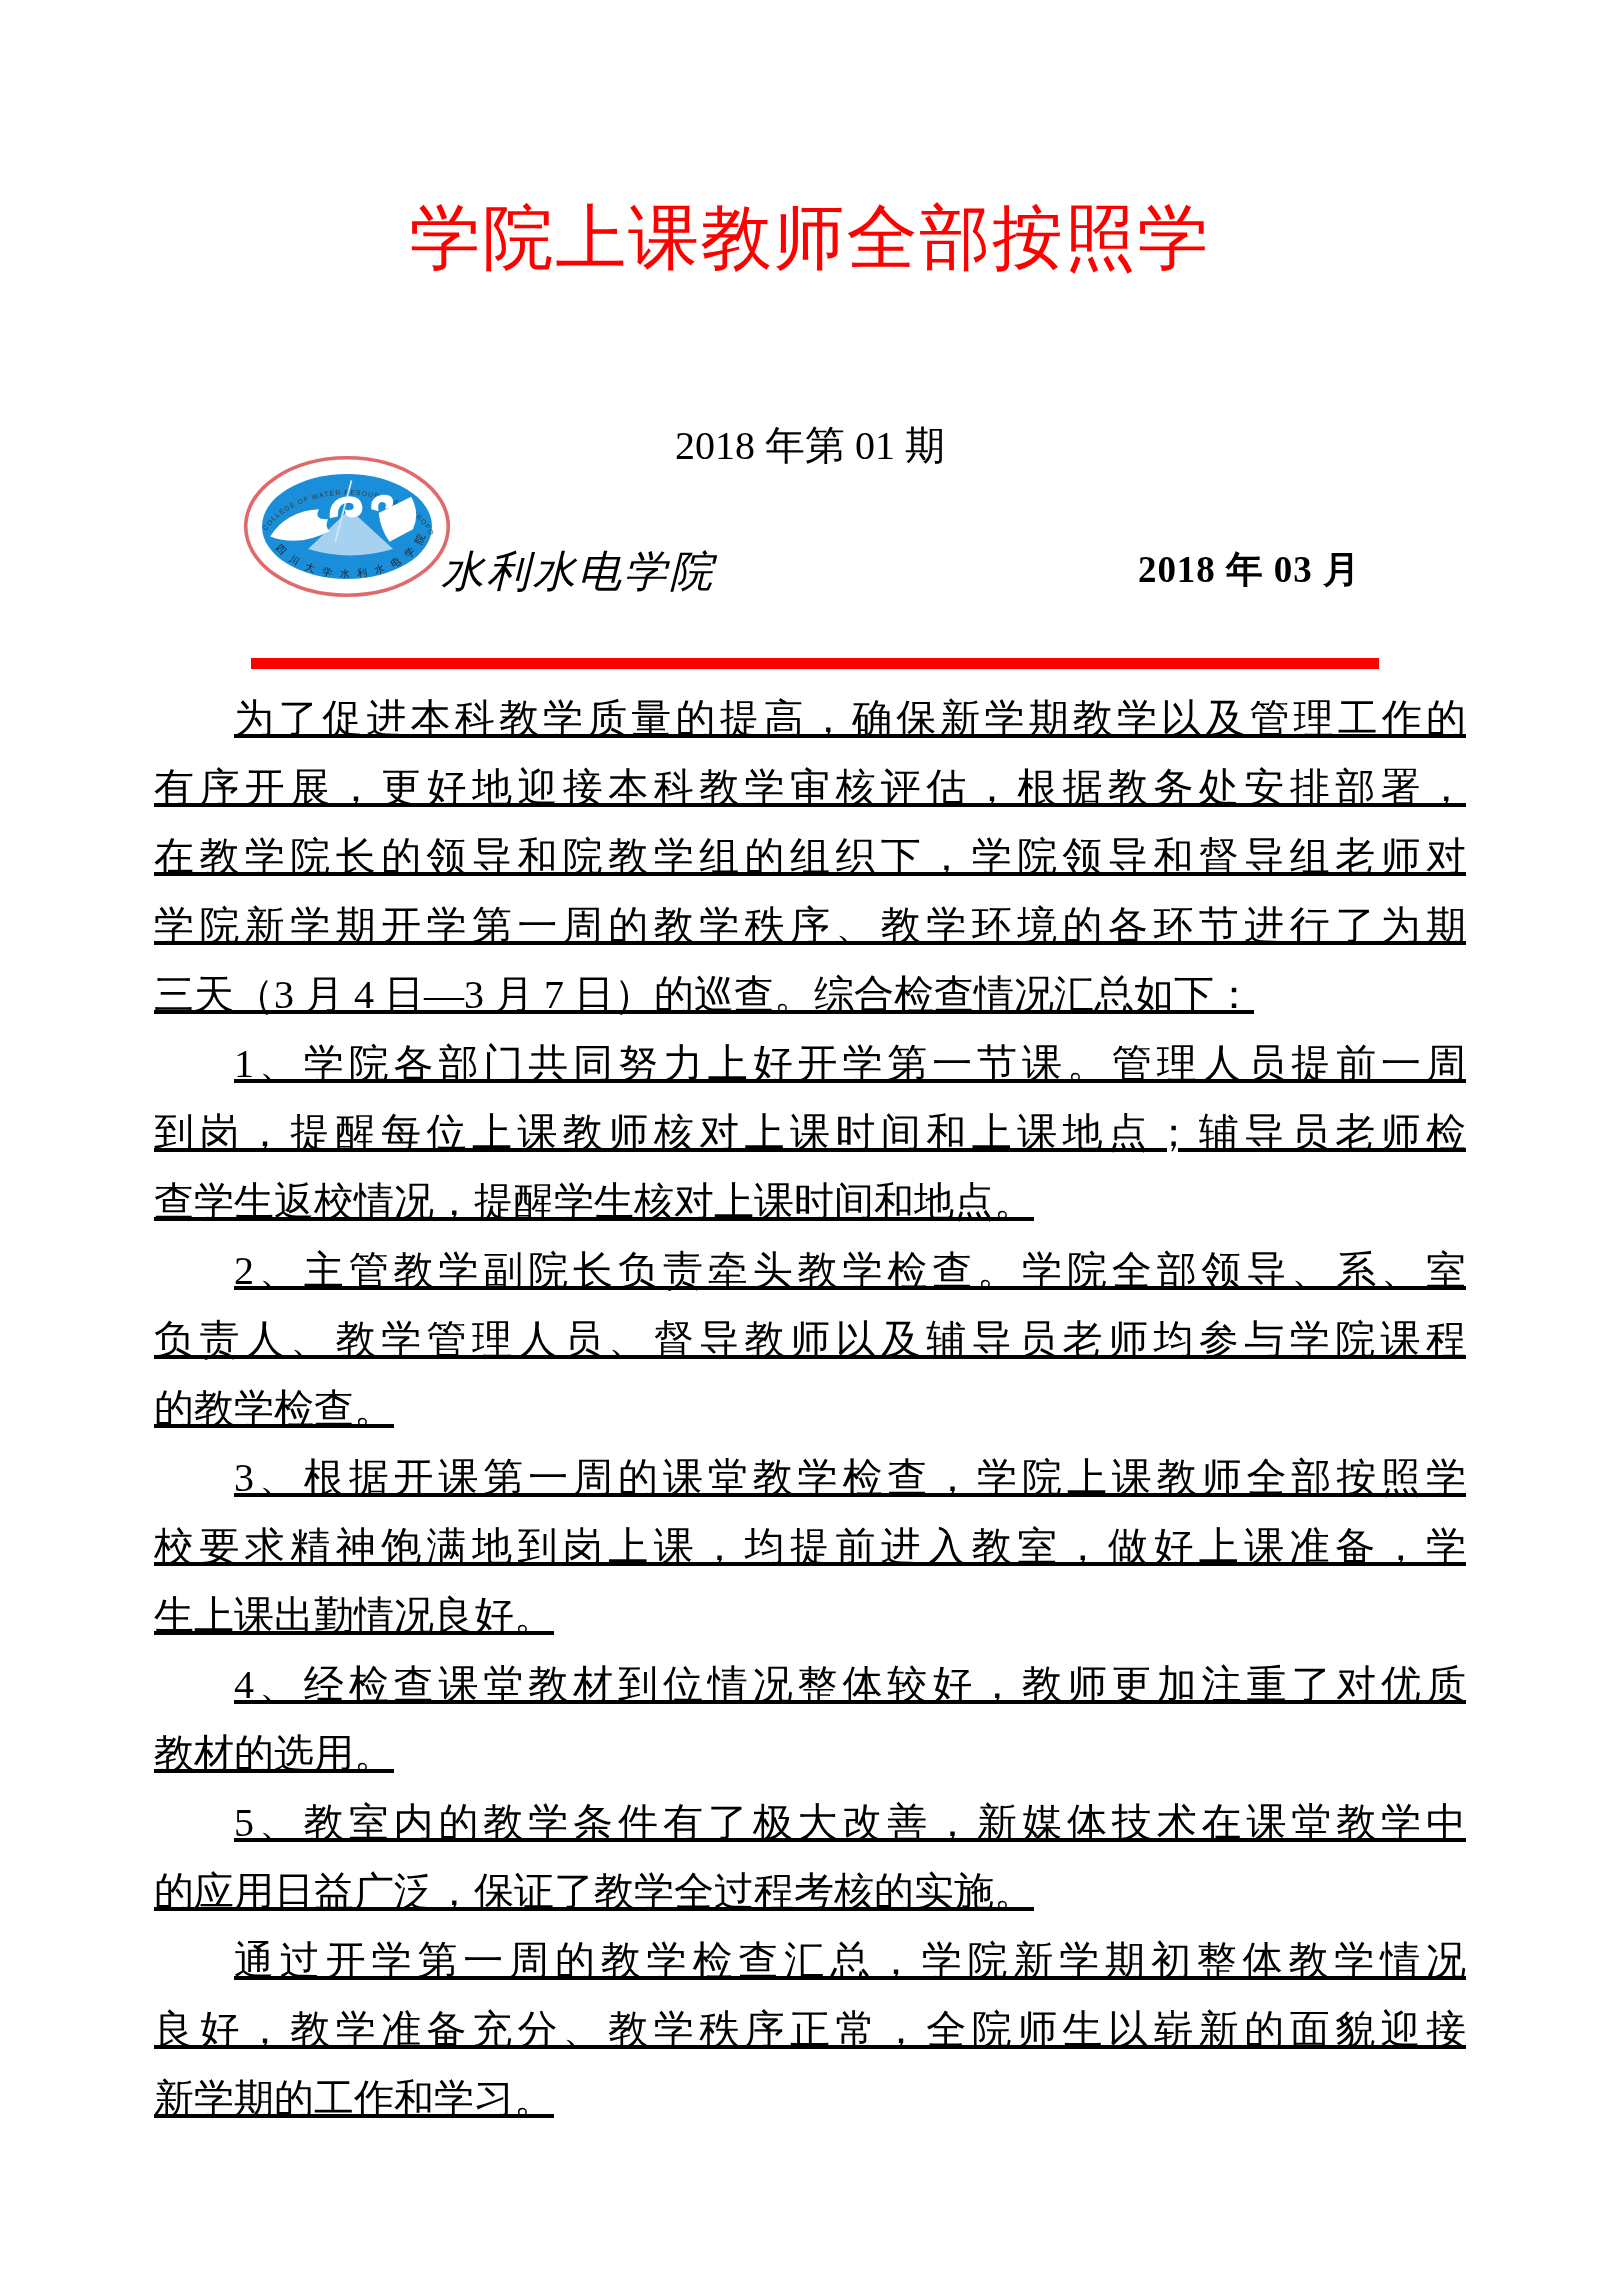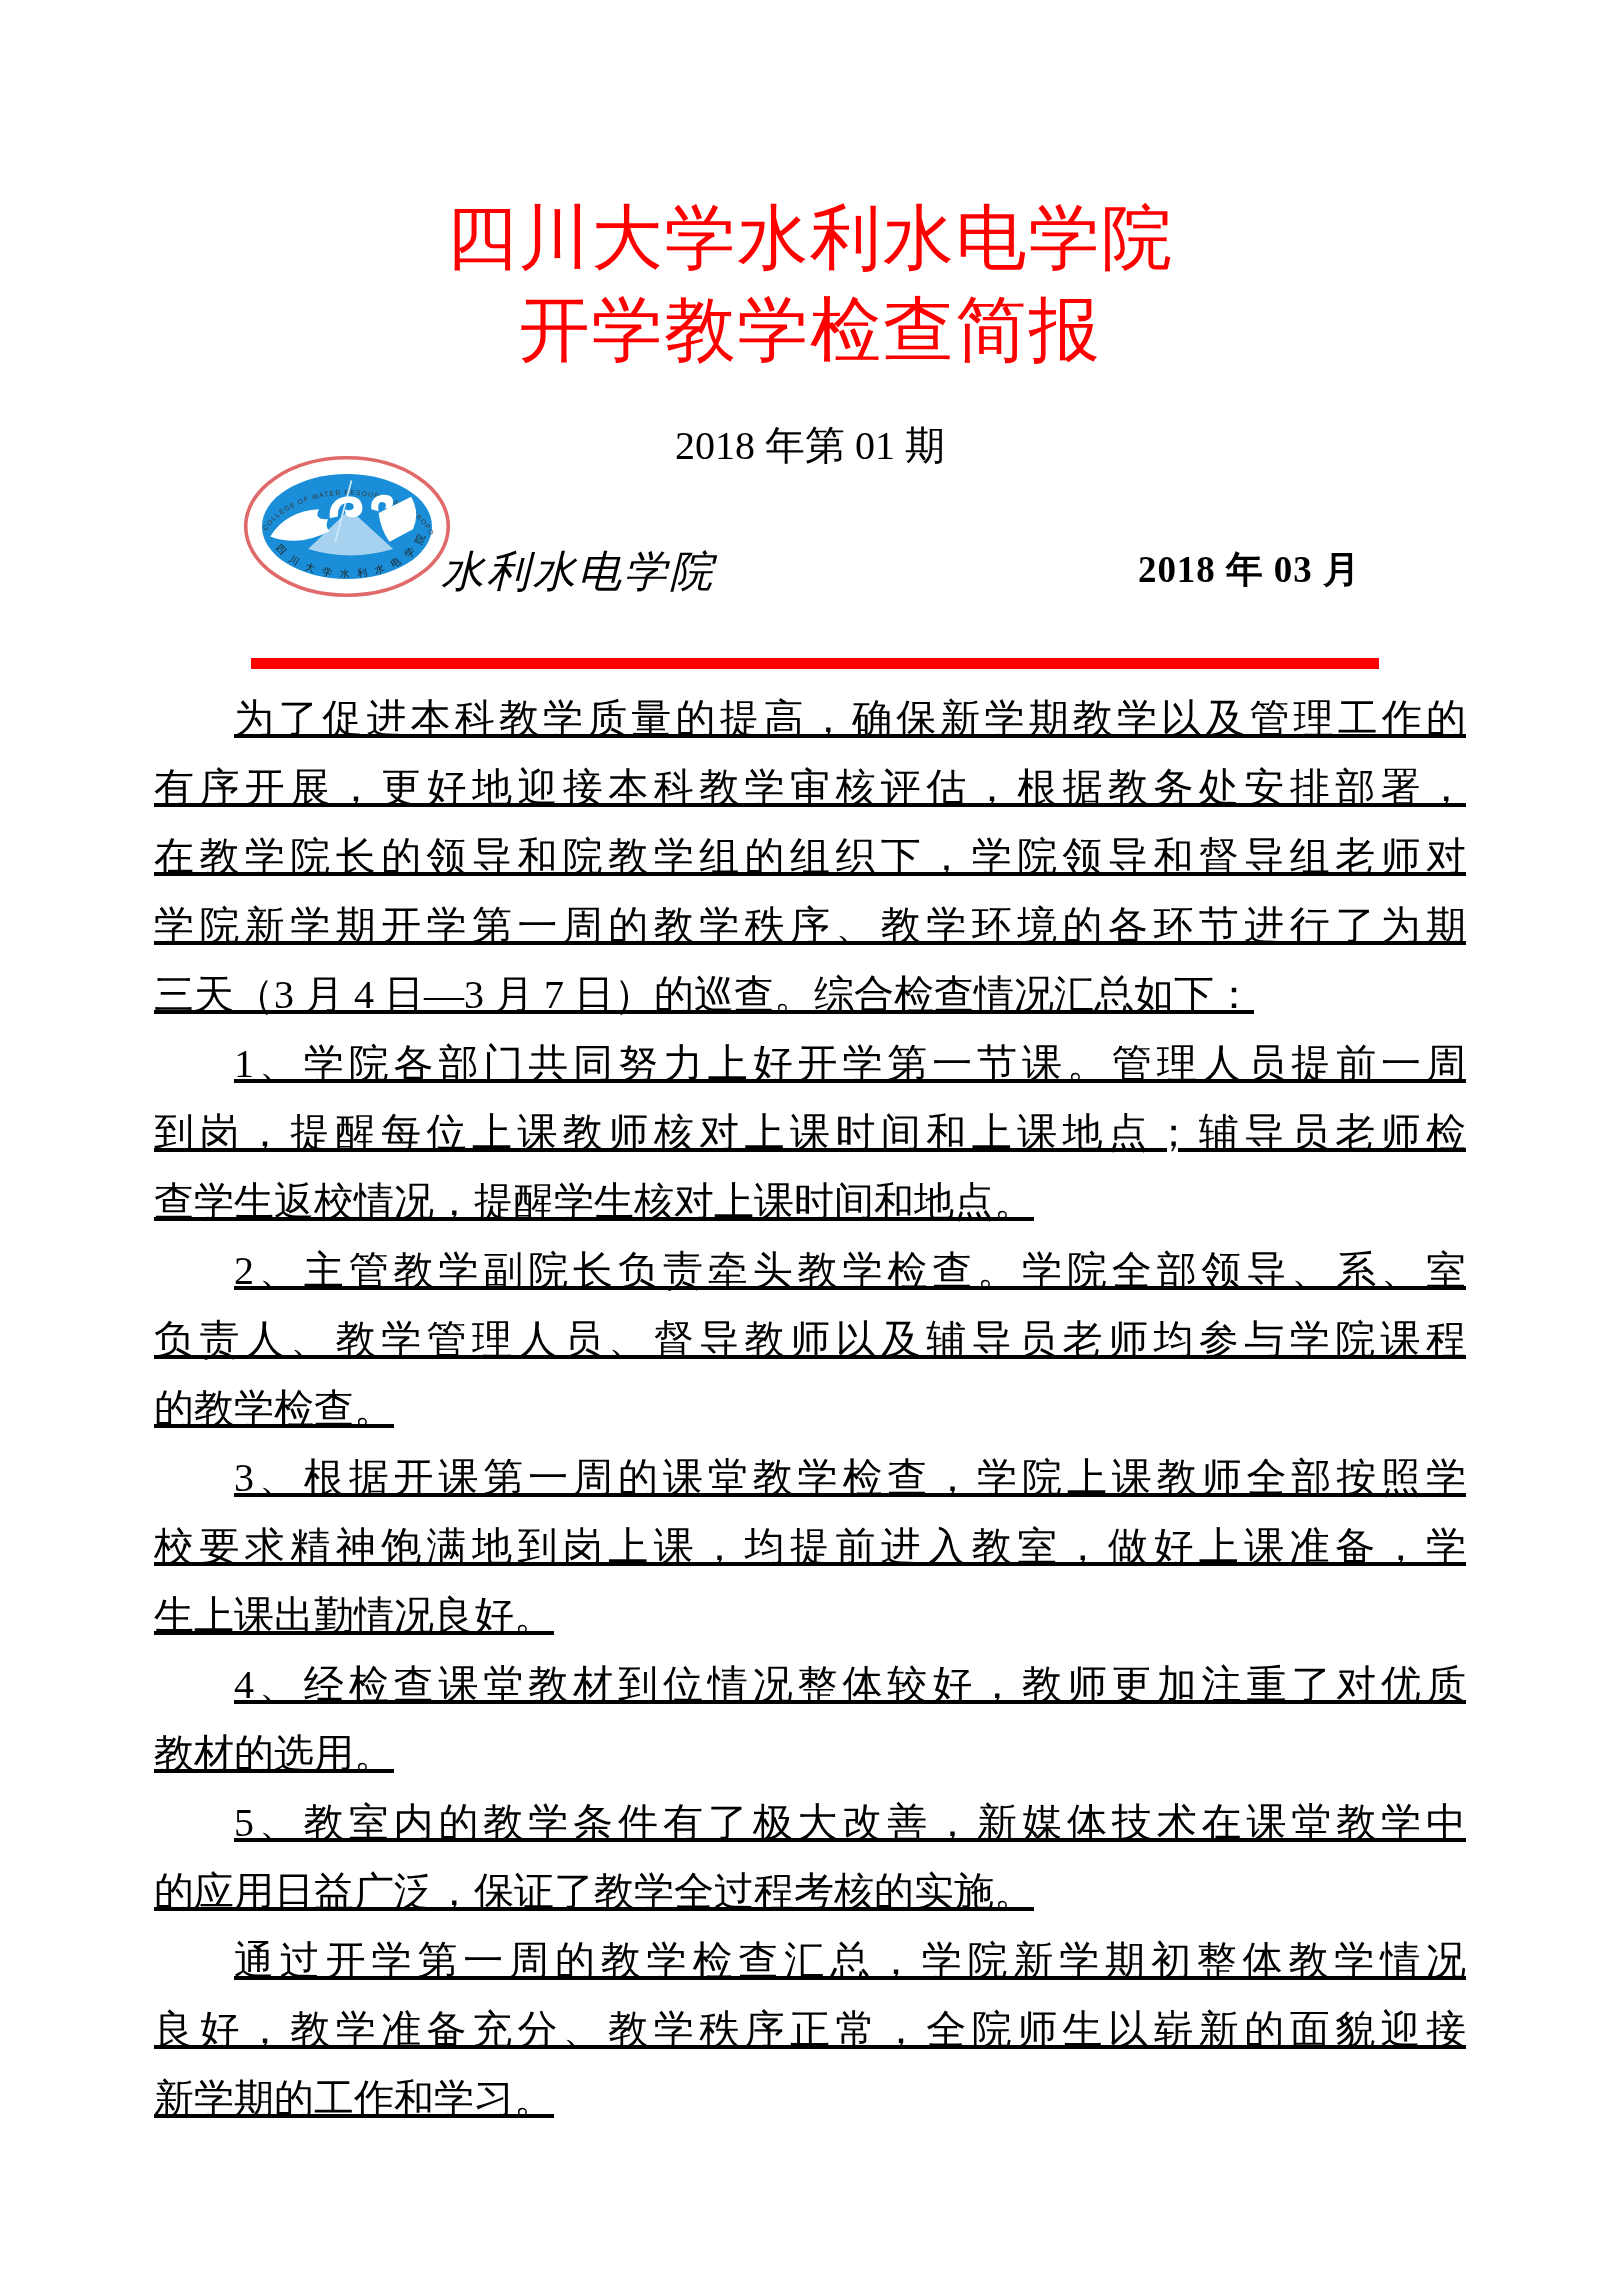--- a/index.html
+++ b/index.html
@@ -66,22 +66,21 @@
     white-space:normal;
   }
   .line.plast{text-align-last:left;}
   .line.first{text-indent:2em;}
 </style>
 </head>
 <body>
 
 <div class="page">
 
-  <div class="title t1">四川大学水利水电学院</div>
-  <div class="title t2">开学教学检查简报</div>
+  <div class="title t1">学院上课教师全部按照学</div>
 
   <div class="issue">2018 年第 01 期</div>
 
   <svg class="logo" viewBox="0 0 230 158" xmlns="http://www.w3.org/2000/svg" aria-hidden="true">
 
     <ellipse cx="115" cy="79" rx="112" ry="76" fill="#ffffff" stroke="#e06a6a" stroke-width="4"></ellipse>
 
     <ellipse cx="115" cy="79" rx="94" ry="58" fill="#1a8ed8"></ellipse>
 
     <defs>

